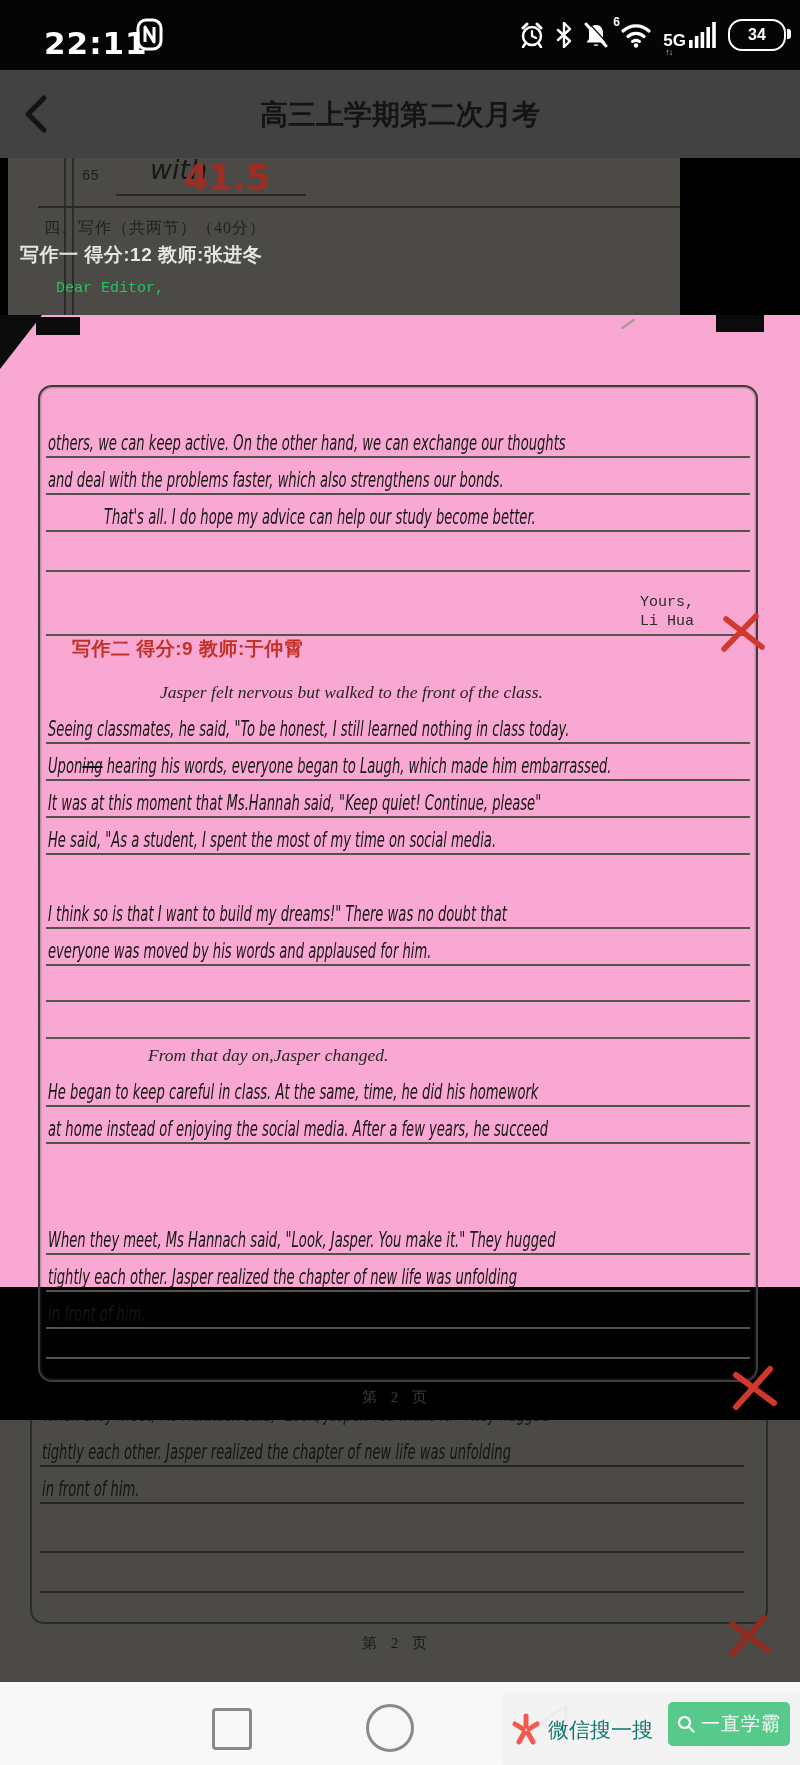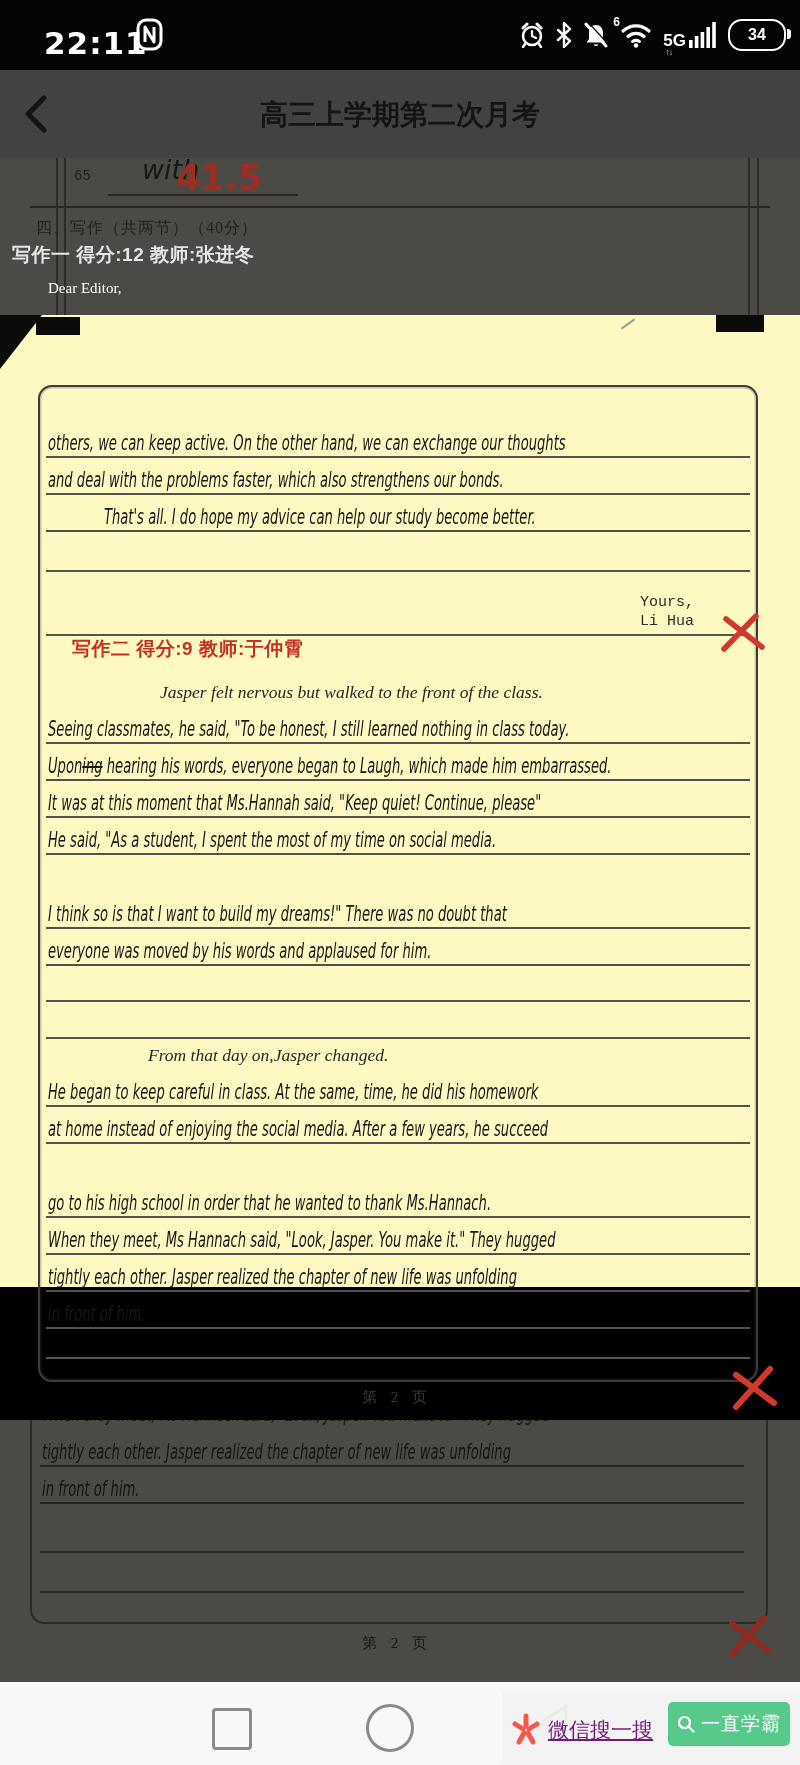--- a/index.html
+++ b/index.html
@@ -20,34 +20,34 @@
   .sig-wrap{position:relative;display:flex;align-items:flex-end;gap:3px;}
   .sig-5g{color:#fff;font-size:17px;font-weight:700;line-height:14px;}
   .sig-arrows{position:absolute;left:2px;bottom:-9px;color:#cfcfcf;font-size:9px;letter-spacing:-1px;}
 
   
   #dimheader{left:0;top:70px;width:800px;height:88px;background:#424242;}
   #dimheader .title{left:0;top:26px;width:800px;text-align:center;color:#141414;font-size:28px;font-weight:600;}
   .backchev{left:22px;top:24px;}
 
   
-  #dimexam{left:0;top:158px;width:800px;height:157px;background:#4b4a47;overflow:hidden;}
+  #dimexam{left:8px;top:158px;width:672px;height:157px;background:#4b4a47;overflow:hidden;}
   .vline{position:absolute;width:2px;background:#2c2c28;}
   .hline{position:absolute;height:0;border-bottom:2px solid #28281f;}
   .q65{left:74px;top:10px;font-family:"Liberation Mono",monospace;font-size:14px;color:#1d1d1a;}
   .q65-ans{left:142px;top:-4px;font-family:"DejaVu Sans",sans-serif;font-style:italic;font-size:27px;color:#171713;}
   .redscore{left:176px;top:0px;font-size:35px;font-weight:700;color:#9e2d24;font-family:"DejaVu Sans",sans-serif;}
   .sechead{left:36px;top:60px;font-family:"Liberation Serif",serif;font-size:16px;color:#21211d;letter-spacing:1px;}
   .rednote{font-weight:700;font-size:19px;letter-spacing:.5px;white-space:nowrap;}
   .rednote.dim{color:#e5e5e5;}
   .rednote.bright{color:#c23126;margin-left:48px;}
-  .salutation{left:48px;top:122px;font-family:Liberation Serif, serif;font-size:15px;color:#ffffff;}
-
-  
-  #page{left:0;top:315px;width:800px;height:972px;background:#fef9c3;}
+  .salutation{left:48px;top:122px;font-family:Liberation Mono, monospace;font-size:15px;color:#22c55e;}
+
+  
+  #page{left:0;top:315px;width:800px;height:972px;background:#f9a8d4;}
   .corner-tri{left:0;top:0;width:0;height:0;border-top:54px solid #0b0b0b;border-right:42px solid transparent;}
   .redact{background:#0b0b0b;}
   .penmark{left:620px;top:8px;width:16px;height:2px;background:#9a9a94;transform:rotate(-35deg);}
   #essaybox{left:38px;top:70px;width:716px;height:993px;border:2.5px solid #3c3c3a;border-radius:14px;
             box-shadow:inset 0 0 0 1.5px rgba(70,70,66,.28);}
   .hw-line{position:absolute;left:46px;width:704px;height:37px;border-bottom:2px solid #52524c;}
   .hw-line>span{position:absolute;bottom:1px;left:2px;display:inline-block;white-space:nowrap;
                 transform:scaleX(.64);transform-origin:0 100%;
                 font-family:"DejaVu Sans",sans-serif;font-style:italic;font-size:20.5px;color:#171714;}
   .hw-line.indent>span{left:58px;}
@@ -65,21 +65,21 @@
   .hw-line.dim>span{color:#141410;}
   .ruled.dim{border-color:#2a2a23;}
   .pagefoot.dim{color:#181815;}
 
   
   #navbar{left:0;top:1682px;width:800px;height:83px;background:#f8f8f8;}
   .nav-square{left:212px;top:26px;width:34px;height:36px;border:3px solid #8a8a8a;border-radius:4px;}
   .nav-circle{left:366px;top:22px;width:42px;height:42px;border:3px solid #8a8a8a;border-radius:50%;}
   .nav-tri{left:532px;top:18px;}
   #wmpanel{left:502px;top:10px;width:298px;height:73px;background:rgba(242,242,242,.93);border-radius:4px 0 0 4px;}
-  .wm-label{left:46px;top:24px;font-size:21px;color:#701a75;text-decoration:underline;}
+  .wm-label{left:46px;top:24px;font-size:21px;color:#0f766e;}
   .wm-btn{left:166px;top:10px;width:122px;height:44px;background:#57c98b;border-radius:5px;
           display:flex;align-items:center;justify-content:center;gap:6px;border:none;}
   .wm-btn span{color:#fff;font-size:19px;font-weight:500;letter-spacing:1px;}
 </style>
 </head>
 <body>
 
 <div id="screen">
 
   <div id="statusbar" class="abs">
@@ -219,23 +219,20 @@
     <div class="ruled" style="top:722px;"></div>
 
     <div class="abs prompt" style="left:148px;top:730px;">From that day on,Jasper changed.</div>
 
     <div class="hw-line" style="top:753px;">
         <span>He began to keep careful in class. At the same, time, he did his homework</span>
       </div>
     <div class="hw-line" style="top:790px;">
         <span>at home instead of enjoying the social media. After a few years, he succeed</span>
       </div>
-    <div class="hw-line" style="top:864px;">
-        <span>go to his high school in order that he wanted to thank Ms.Hannach.</span>
-      </div>
     <div class="hw-line" style="top:901px;">
         <span>When they meet, Ms Hannach said, "Look, Jasper. You make it." They hugged</span>
       </div>
     <div class="hw-line" style="top:938px;">
         <span>tightly each other. Jasper realized the chapter of new life was unfolding</span>
       </div>
     <div class="hw-line" style="top:975px;">
         <span>in front of him.</span>
       </div>
     <div class="ruled" style="top:1042px;"></div>

